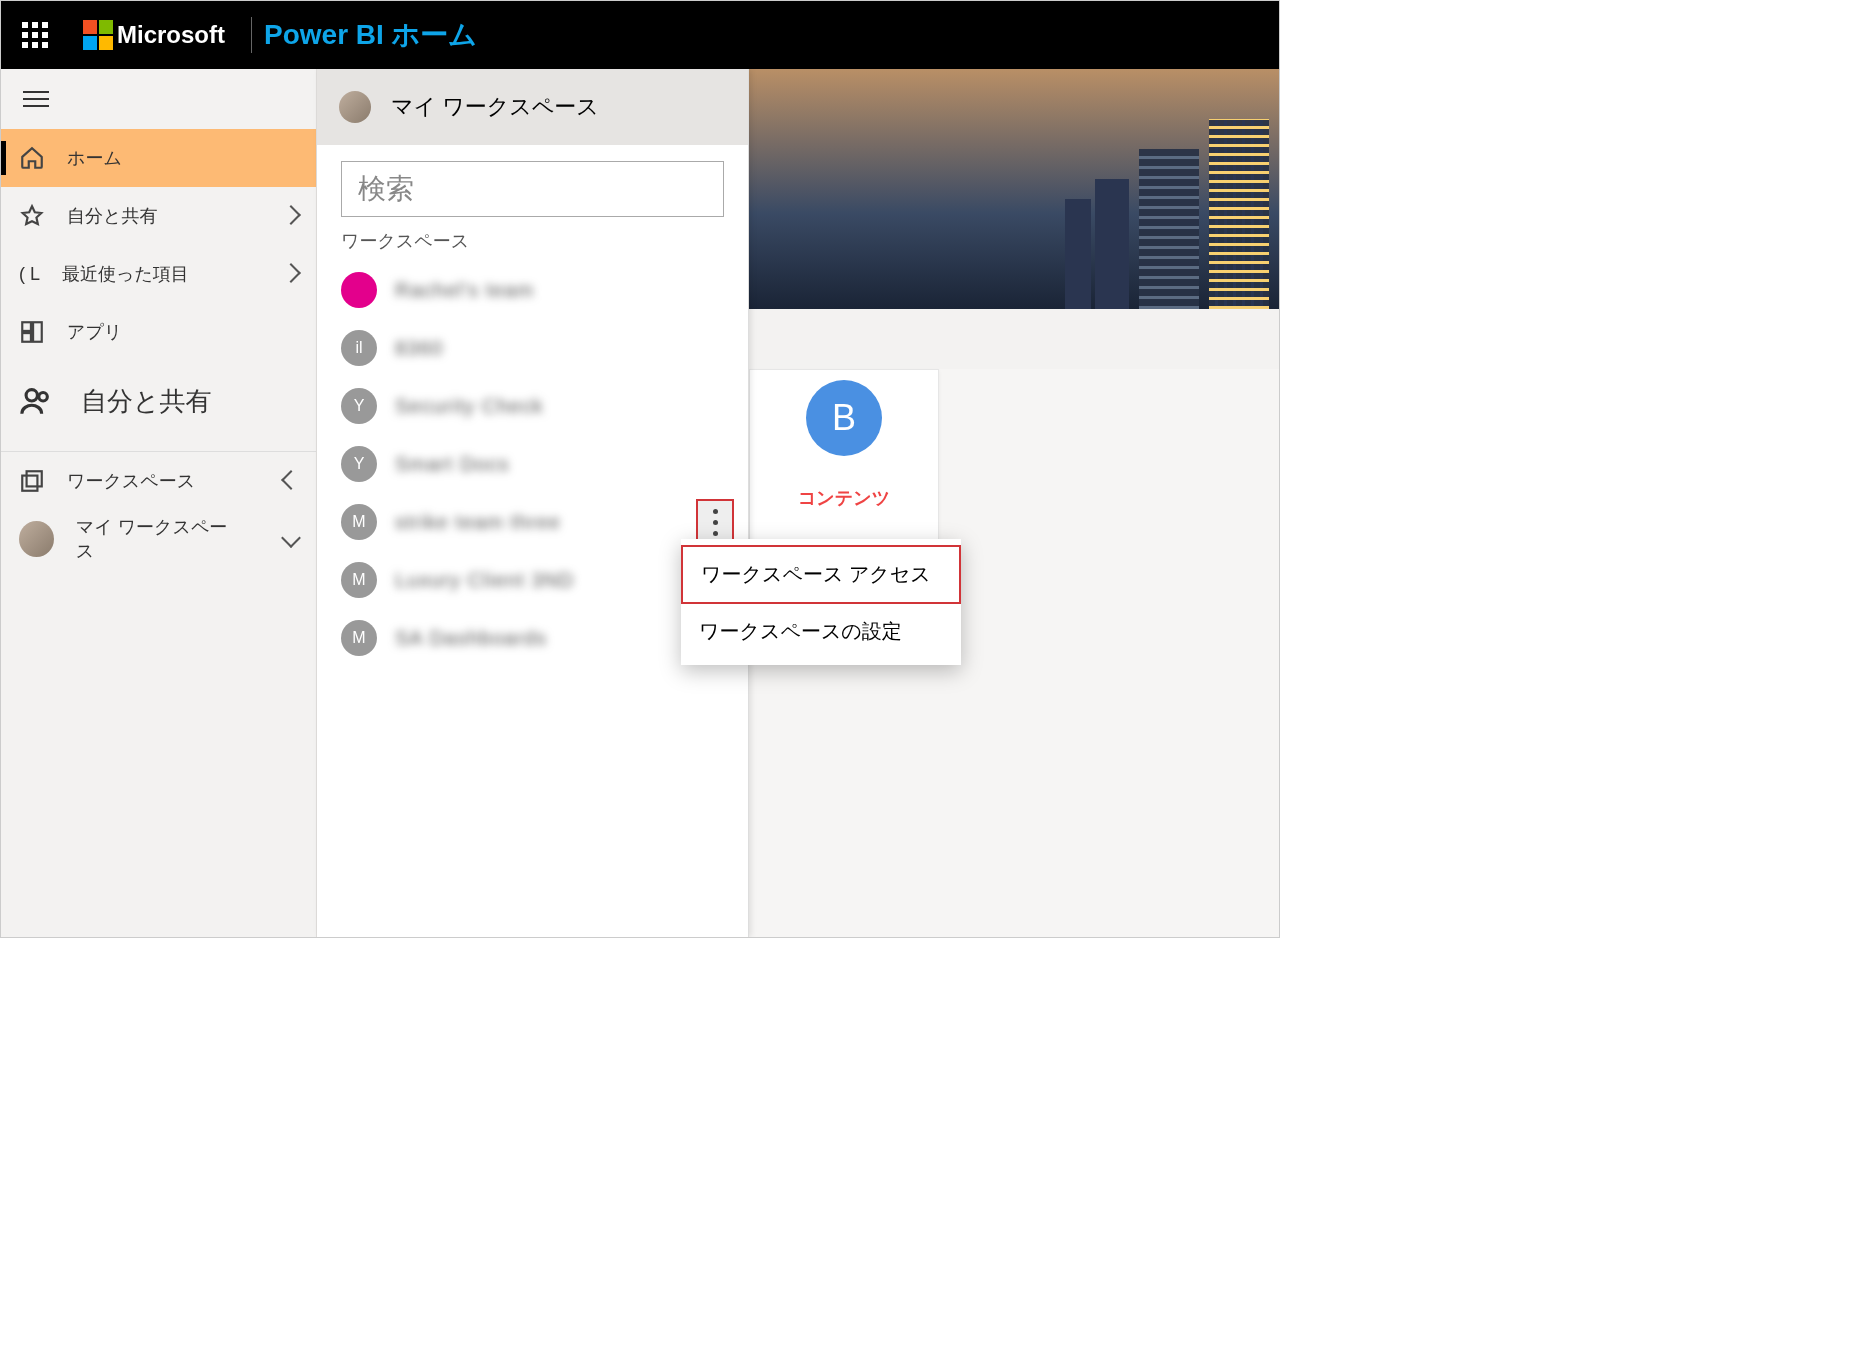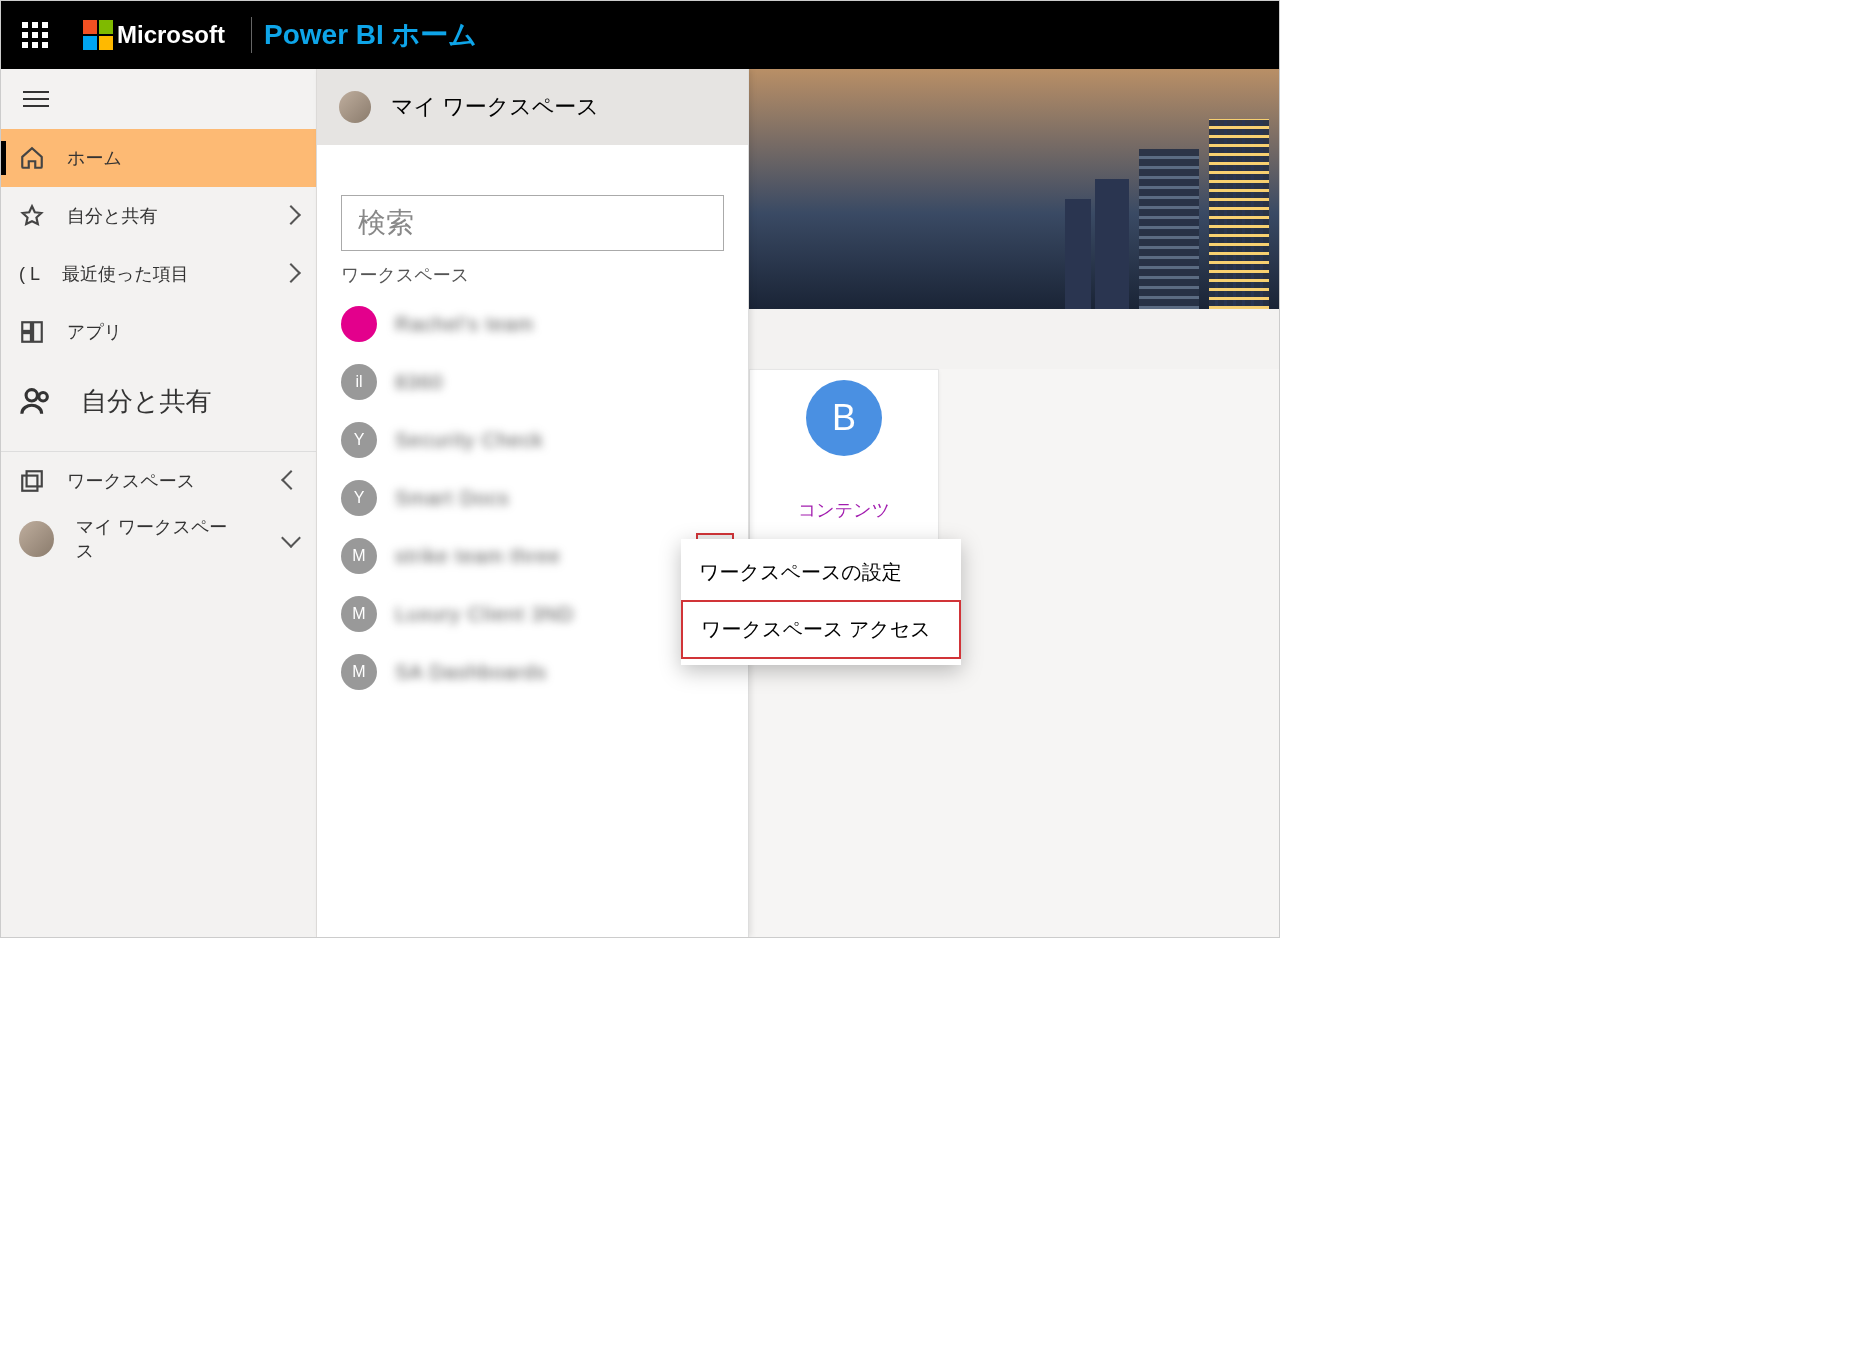--- a/index.html
+++ b/index.html
@@ -105,21 +105,21 @@
     }
     .flyout-head {
       height: 76px;
       background:#e6e4e2;
       display:flex; align-items:center;
       padding: 0 22px; gap: 20px;
     }
     .flyout-head .avatar-sm{ width:32px;height:32px; }
     .flyout-head-title { font-size: 22px; }
 
-    .search-wrap { padding: 16px 24px 10px; margin-top: 34px; }
+    .search-wrap { padding: 16px 24px 10px; }
     .search-box {
       width:100%; height:56px;
       border:1px solid #aaa;
       font-size: 28px;
       padding: 0 16px;
       color:#888;
       font-family: inherit;
     }
     .search-box::placeholder{ color:#888; }
 
@@ -190,21 +190,21 @@
     .tile {
       width: 190px; height: 200px; background:#fff; border:1px solid #e6e6e6;
       box-shadow:0 2px 4px rgba(0,0,0,.05);
       display:flex; flex-direction:column; align-items:center;
       padding-top:10px;
     }
     .tile-badge {
       width:76px;height:76px;border-radius:50%;background:#4a90e2;color:#fff;
       display:flex;align-items:center;justify-content:center;font-size:36px;
     }
-    .tile-caption { font-size:18px; color:#a21caf; margin-top: 42px; }
+    .tile-caption { font-size:18px; color:#ef4444; margin-top: 30px; font-weight: bold; }
 
     
     .ctx-menu {
       position:absolute;
       top: 470px; left: 680px;
       width: 280px;
       background:#fff;
       box-shadow: 0 6px 20px rgba(0,0,0,.25);
       z-index: 20;
       padding: 6px 0;
@@ -387,21 +387,21 @@
           <div class="ws-label">Luxury Client 3ND</div>
         </div>
         <div class="ws-item">
           <div class="ws-icon">M</div>
           <div class="ws-label">SA Dashboards</div>
         </div>
       </div>
   </div>
 
   <div class="ctx-menu">
+    <div class="ctx-item hl">
+      <span>ワークスペース アクセス</span>
+    </div>
     <div class="ctx-item">
       <span>ワークスペースの設定</span>
     </div>
-    <div class="ctx-item hl">
-      <span>ワークスペース アクセス</span>
-    </div>
   </div>
 
 </div>
 
 </body></html>

